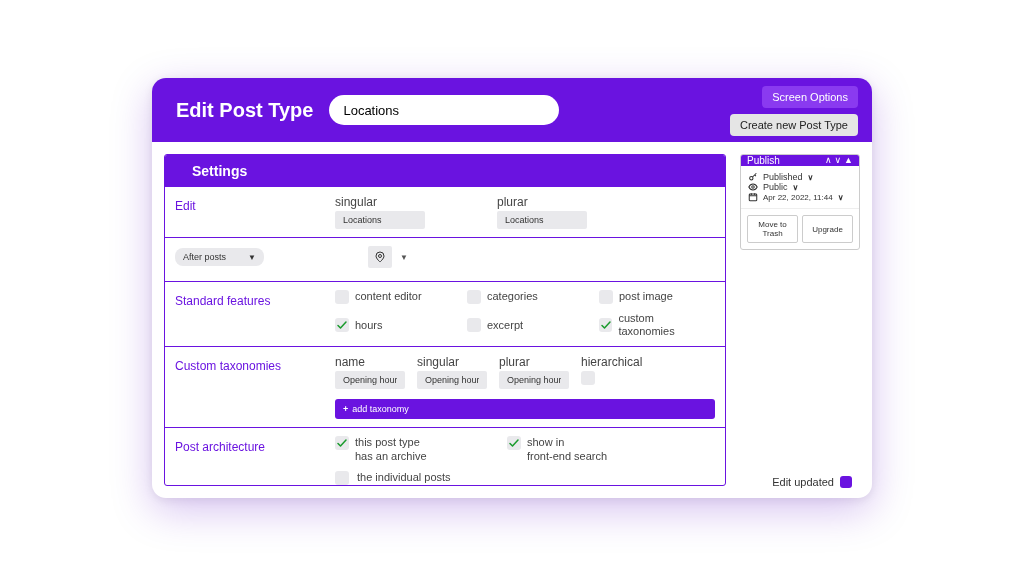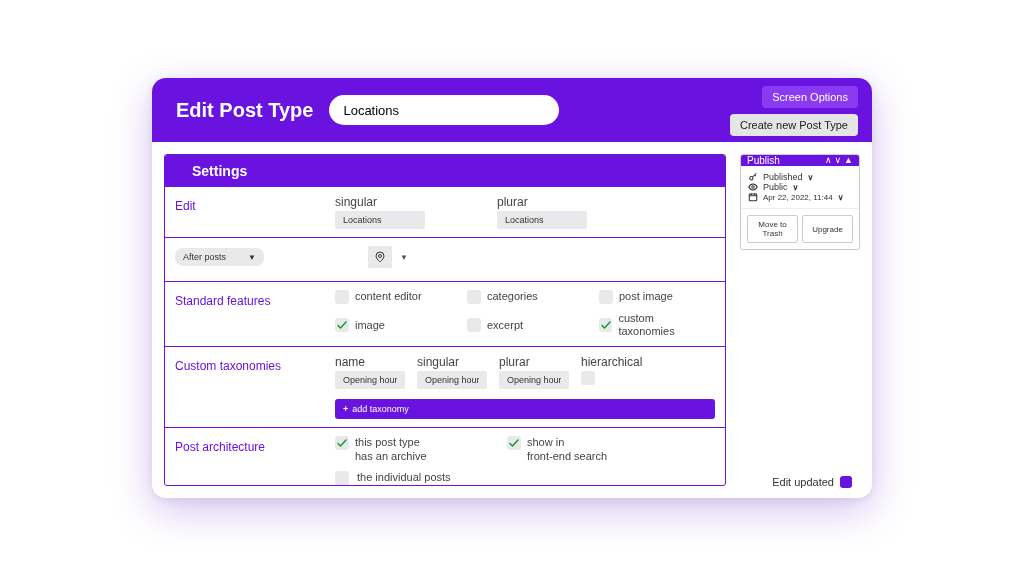--- a/index.html
+++ b/index.html
@@ -134,21 +134,21 @@
               <div class="checkline">
                 <span class="chk "></span>
                 <span class="chk-label">post image</span>
               </div>
               <div class="checkline">
                 <span class="chk on">
                   <svg class="check" viewBox="0 0 24 24">
                     <polyline points="4 13 9 18 20 6"></polyline>
                   </svg>
                 </span>
-                <span class="chk-label">image</span>
+                <span class="chk-label">hours</span>
               </div>
               <div class="checkline">
                 <span class="chk "></span>
                 <span class="chk-label">excerpt</span>
               </div>
               <div class="checkline">
                 <span class="chk on">
                   <svg class="check" viewBox="0 0 24 24">
                     <polyline points="4 13 9 18 20 6"></polyline>
                   </svg>

